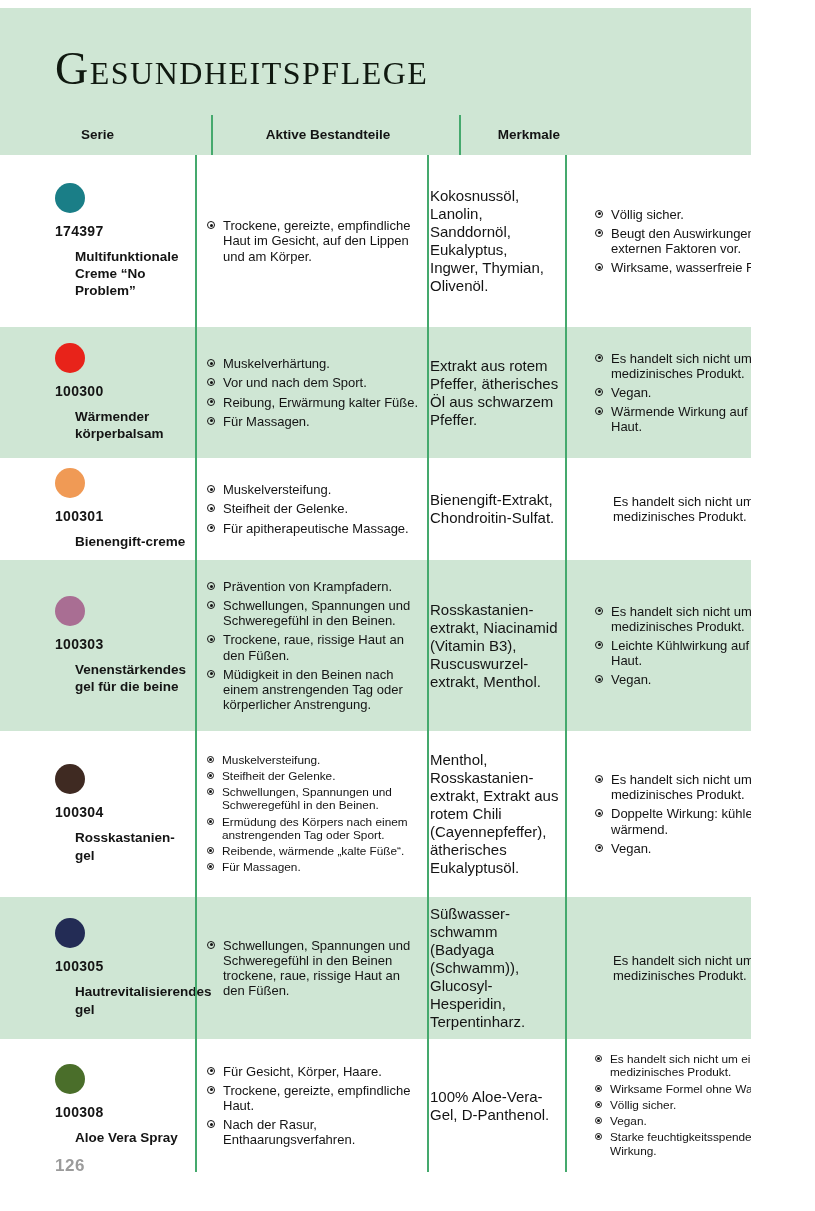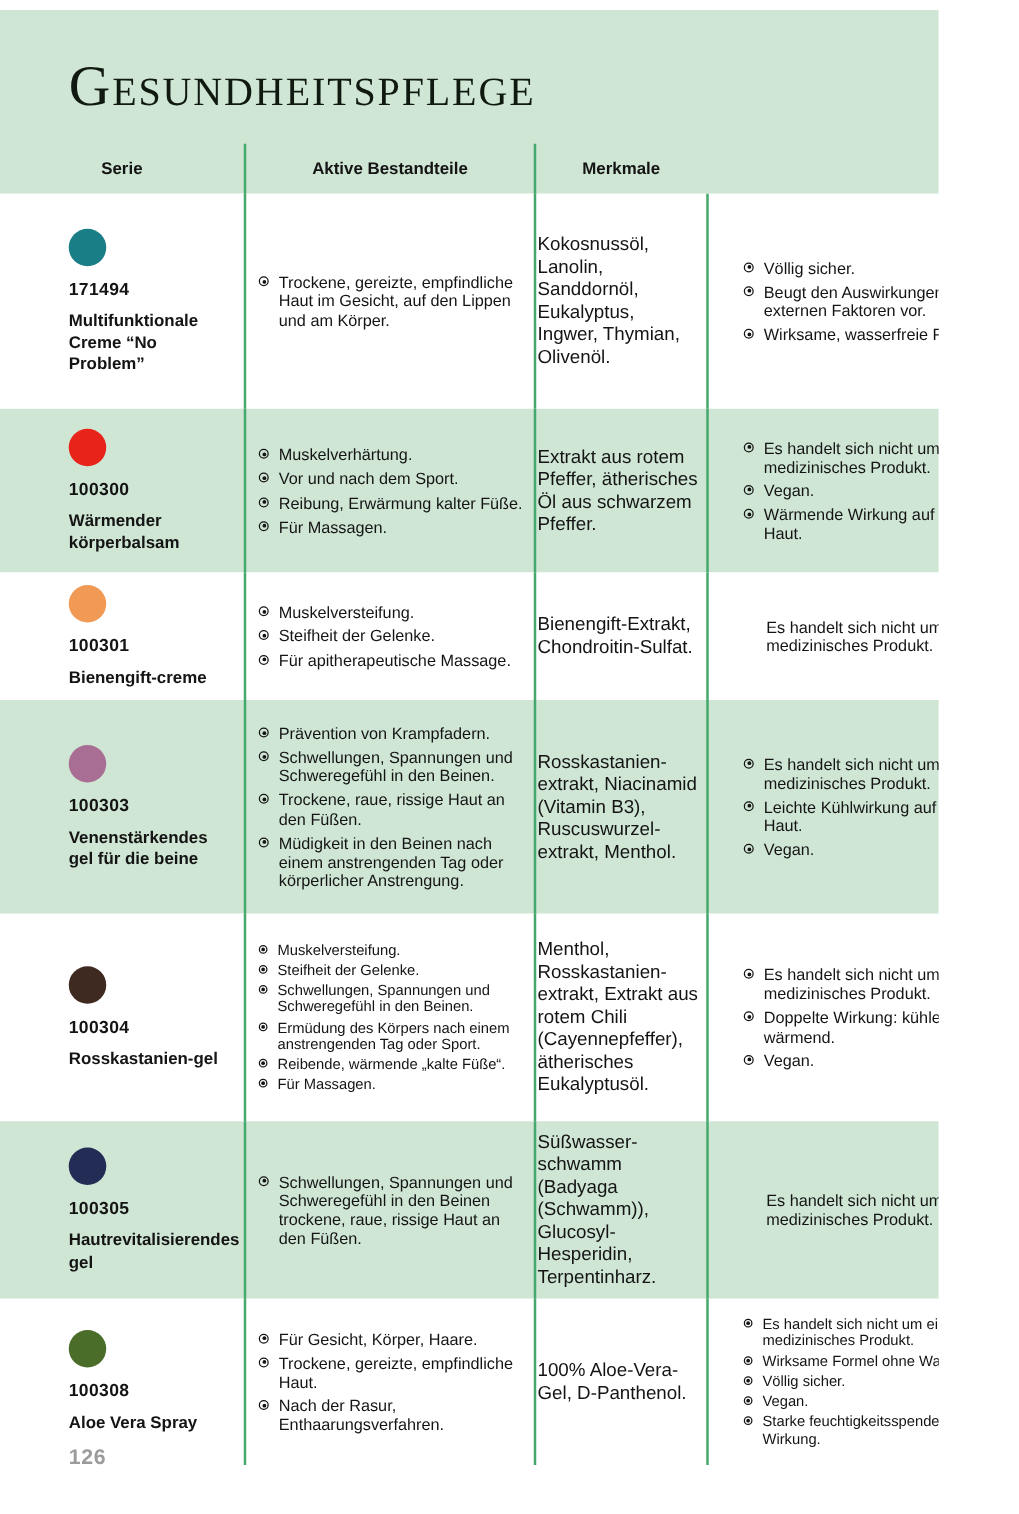--- a/index.html
+++ b/index.html
@@ -25,20 +25,21 @@
     font-family:"Liberation Serif", serif;
     font-variant:small-caps;
     font-size:46px;
     line-height:1;
     letter-spacing:1.5px;
     color:#101910;
   }
   .head-row{
     display:grid;grid-template-columns:195px 232px 138px 250px;
     height:40px;
+    gap:16px;
   }
   .head-cell{
     display:flex;align-items:center;justify-content:center;
     text-align:center;font-weight:bold;font-size:13.5px;line-height:1.12;
   }
   .head-cell.b{border-left:2px solid var(--green);}
 
   
   .row{display:grid;grid-template-columns:195px 232px 138px 250px;background:#fff;}
   .row.alt{background:var(--mint);}
@@ -47,21 +48,21 @@
   .row6{min-height:133px}
 
   .cell{display:flex;flex-direction:column;justify-content:center;padding:8px 6px;}
   .c1{padding-left:55px;align-items:flex-start;}
   .c2{border-left:2px solid var(--green);padding-left:10px;}
   .c3{border-left:2px solid var(--green);padding-left:1px;font-size:15px;line-height:1.2;}
   .c4{border-left:2px solid var(--green);padding-left:28px;}
 
   .dot{width:30px;height:30px;border-radius:50%;margin-bottom:10px;}
   .code{font-weight:bold;font-size:14px;letter-spacing:.3px;margin-bottom:9px;}
-  .name{font-weight:bold;font-size:13.5px;line-height:1.28;max-width:135px;}
+  .name{font-weight:bold;font-size:13.5px;line-height:1.28;max-width:135px;margin-left:20px;}
 
   .blist{display:flex;flex-direction:column;gap:4px;}
   .bitem{display:flex;gap:8px;font-size:13px;line-height:1.16;}
   .itext{max-width:200px;}
   .c4 .itext{max-width:192px;}
   .bullet{
     flex:none;width:8px;height:8px;border:1.6px solid var(--ink);
     border-radius:50%;position:relative;margin-top:3px;
   }
   .bullet::after{
@@ -89,21 +90,21 @@
       <div class="head-cell">Serie</div>
       <div class="head-cell b">Aktive Bestandteile</div>
       <div class="head-cell b">Merkmale</div>
     </div>
   </div>
 
   <div id="rows-container">
   <div class="row row0">
     <div class="cell c1">
       <div class="dot" style="background: rgb(26, 126, 135);"></div>
-      <div class="code">171494</div>
+      <div class="code">174397</div>
       <div class="name">Multifunktionale Creme “No Problem”</div>
     </div>
     <div class="cell c2">
       <div class="blist">
   <div class="bitem">
     <span class="bullet"></span>
     <span class="itext">Trockene, gereizte, empfindliche Haut im Gesicht, auf den Lippen und am Körper.</span>
   </div>
 
 </div>

